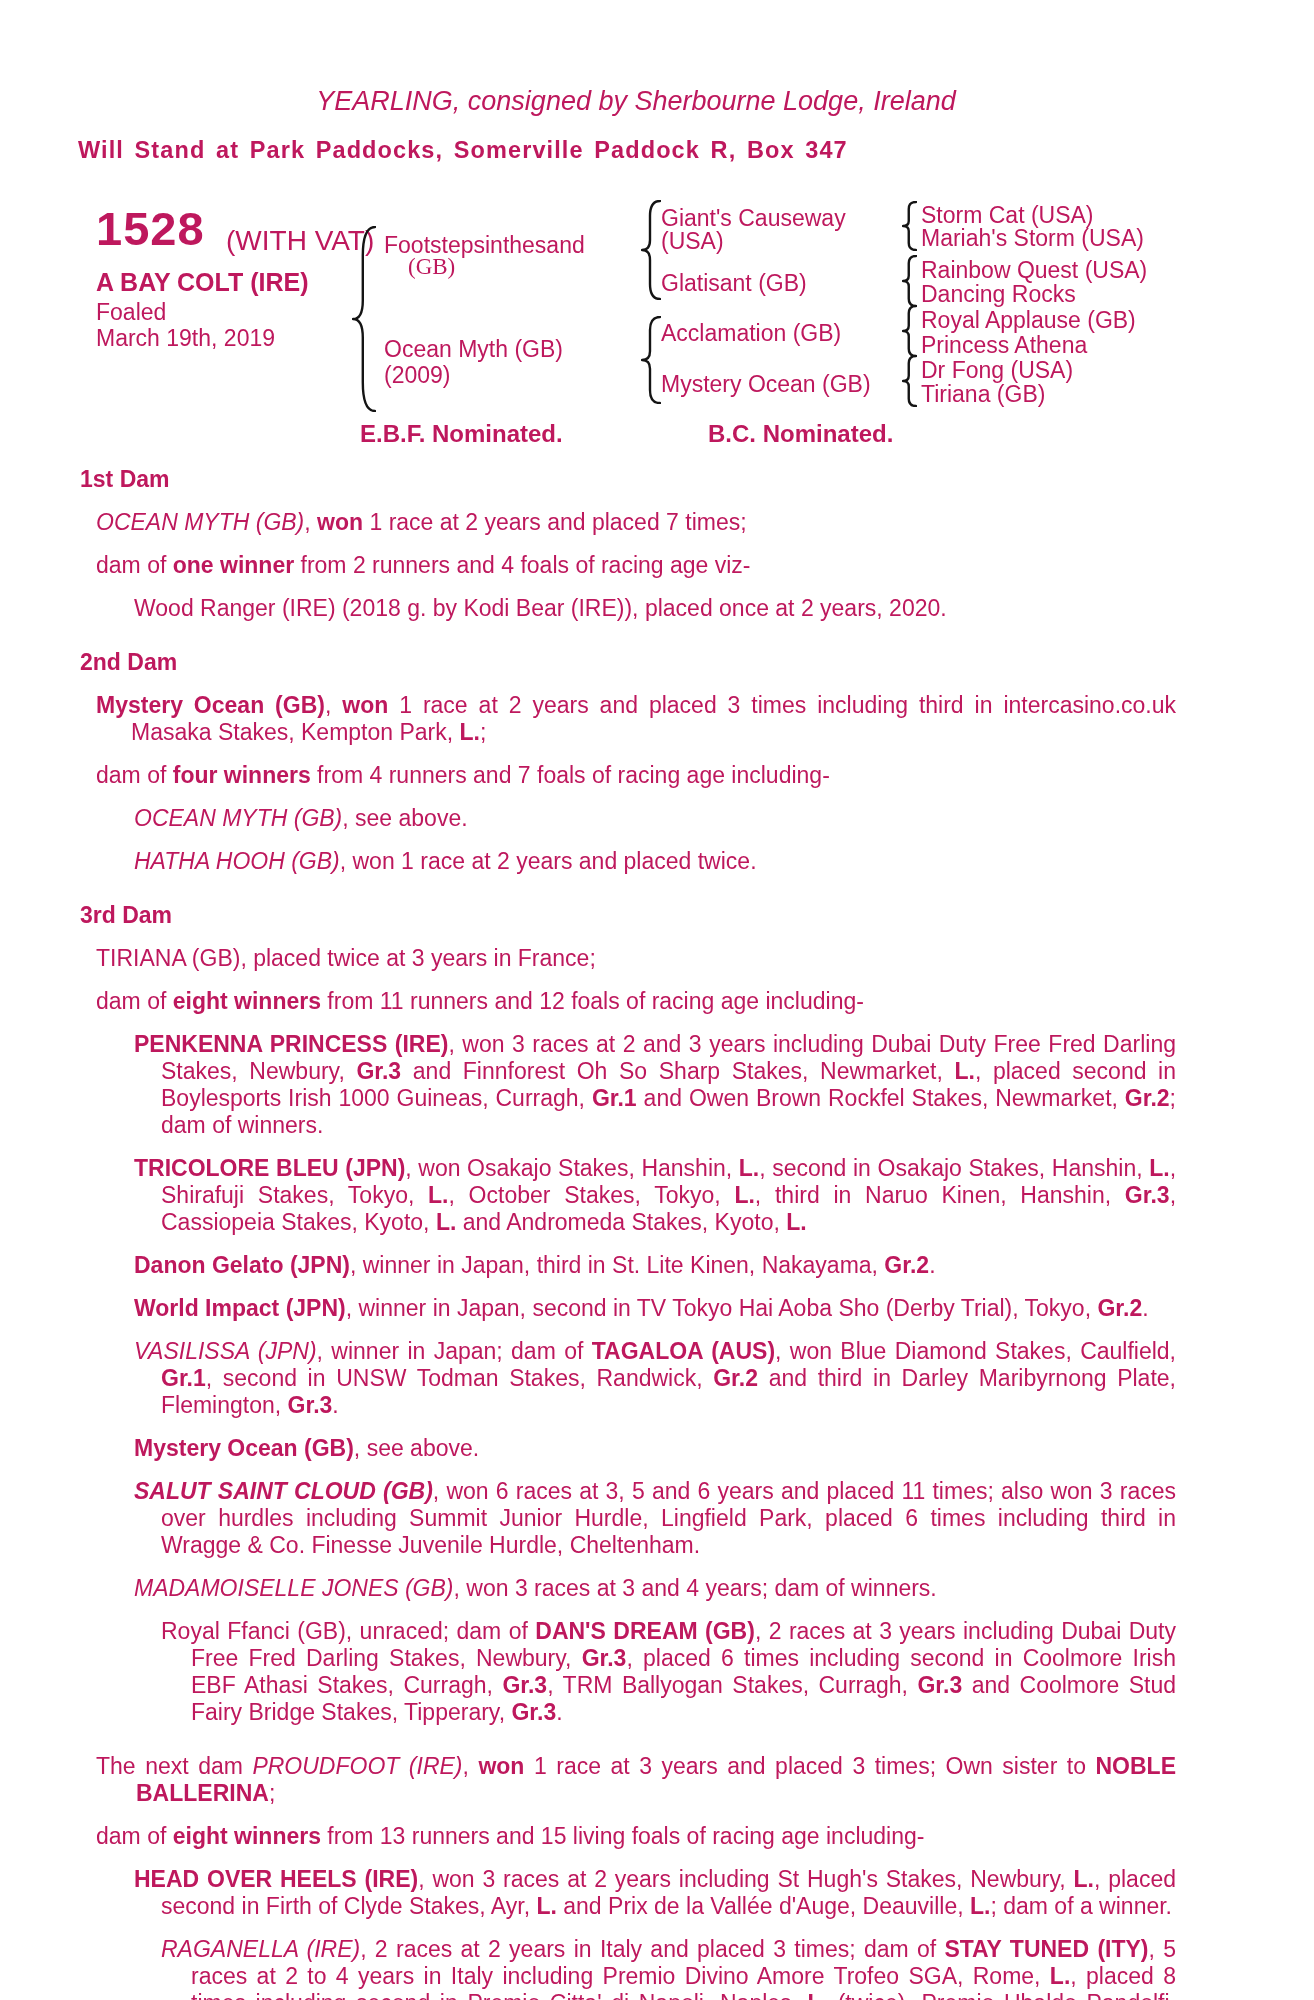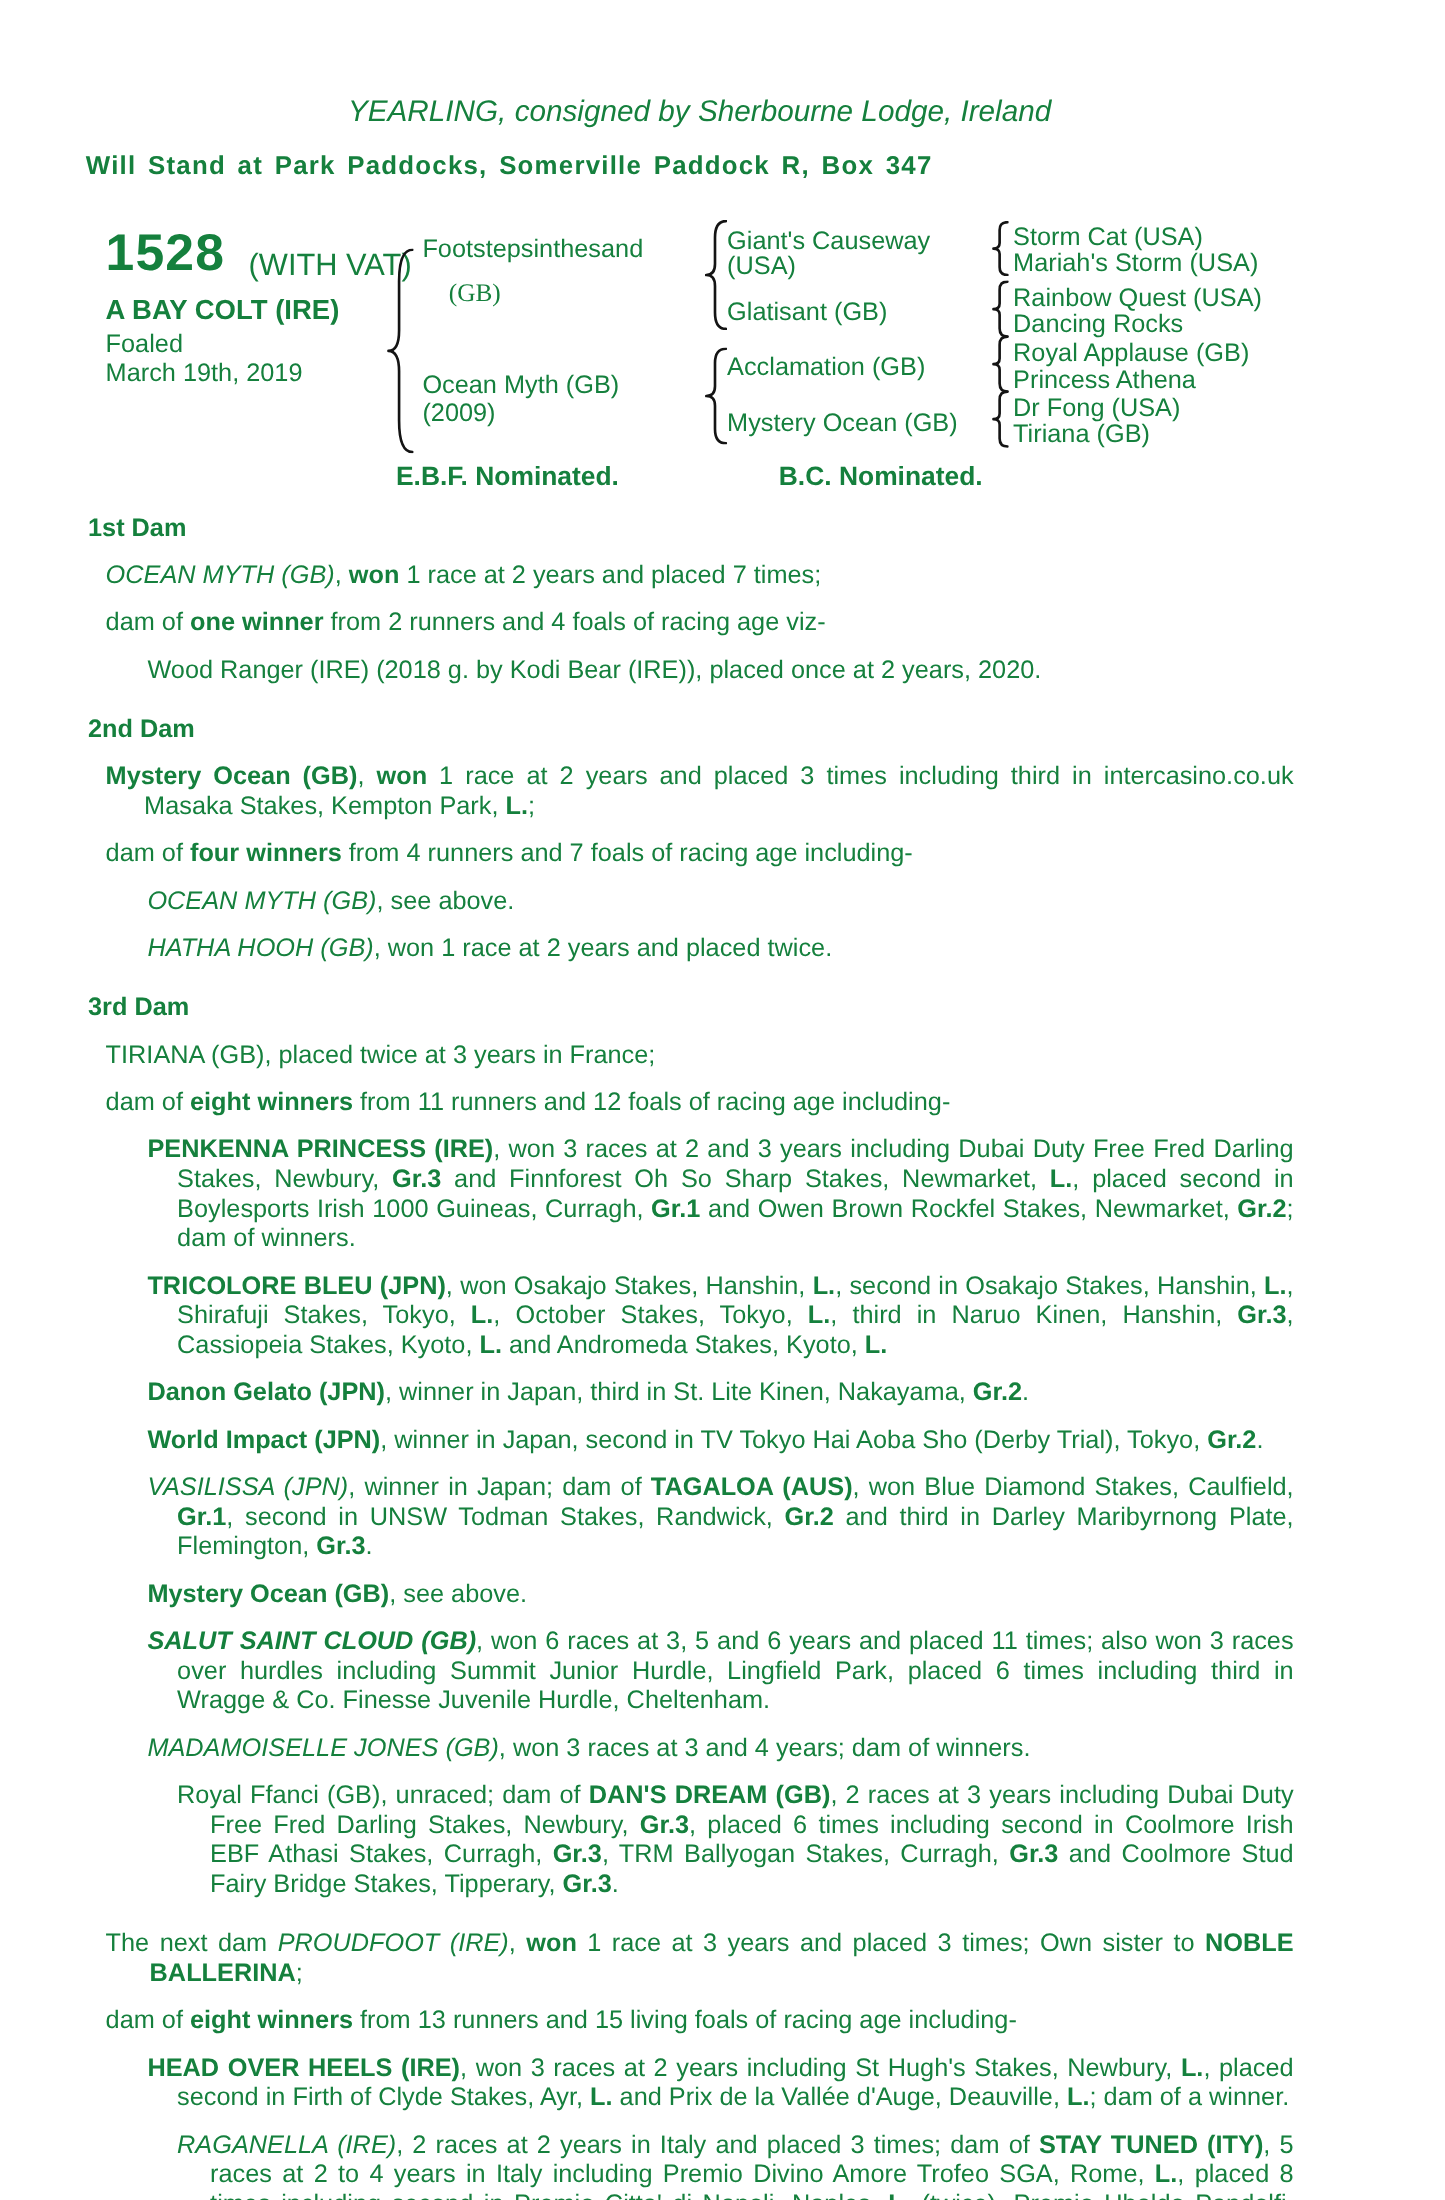--- a/index.html
+++ b/index.html
@@ -1,20 +1,20 @@
 <!DOCTYPE html>
 <html><head>
 <meta charset="utf-8">
 <style>
   html,body{margin:0;padding:0;background:#e8e8e8;}
   .page{
     position:relative;
     width:1314px;height:2000px;
     background:#ffffff;
-    color:#15803d;
+    color:#be185d;
     font-family:"Liberation Sans", sans-serif;
     overflow:hidden;
   }
   
   .consign{
     position:absolute;left:80px;top:86px;width:1112px;
     text-align:center;font-style:italic;font-size:27px;white-space:nowrap;
   }
   .stand{
     position:absolute;left:78px;top:137px;
@@ -57,21 +57,21 @@
   <div class="stand">Will Stand at Park Paddocks, Somerville Paddock R, Box 347</div>
 
   <div class="ped">
 
     <div class="abs lot-no" style="left:96px;top:204px;">1528</div>
     <div class="abs vat" style="left:226px;top:226px;">(WITH VAT)</div>
     <div class="abs colt-desc" style="left:96px;top:269px;">A BAY COLT (IRE)</div>
     <div class="abs ped-small" style="left:96px;top:300px;">Foaled</div>
     <div class="abs ped-small" style="left:96px;top:326px;">March 19th, 2019</div>
 
-    <div class="abs ped-name" style="left:384px;top:214px;">Footstepsinthesand</div>
+    <div class="abs ped-name" style="left:384px;top:233px;">Footstepsinthesand</div>
     <div class="abs ped-name" style="left:408px;top:255px;font-family:Liberation Serif, serif;">(GB)</div>
     <div class="abs ped-name" style="left:384px;top:337px;">Ocean Myth (GB)</div>
     <div class="abs ped-name" style="left:384px;top:363px;">(2009)</div>
 
     <div class="abs ped-name" style="left:661px;top:206px;">Giant's Causeway</div>
     <div class="abs ped-name" style="left:661px;top:229px;">(USA)</div>
     <div class="abs ped-name" style="left:661px;top:271px;">Glatisant (GB)</div>
     <div class="abs ped-name" style="left:661px;top:321px;">Acclamation (GB)</div>
     <div class="abs ped-name" style="left:661px;top:372px;">Mystery Ocean (GB)</div>
 

